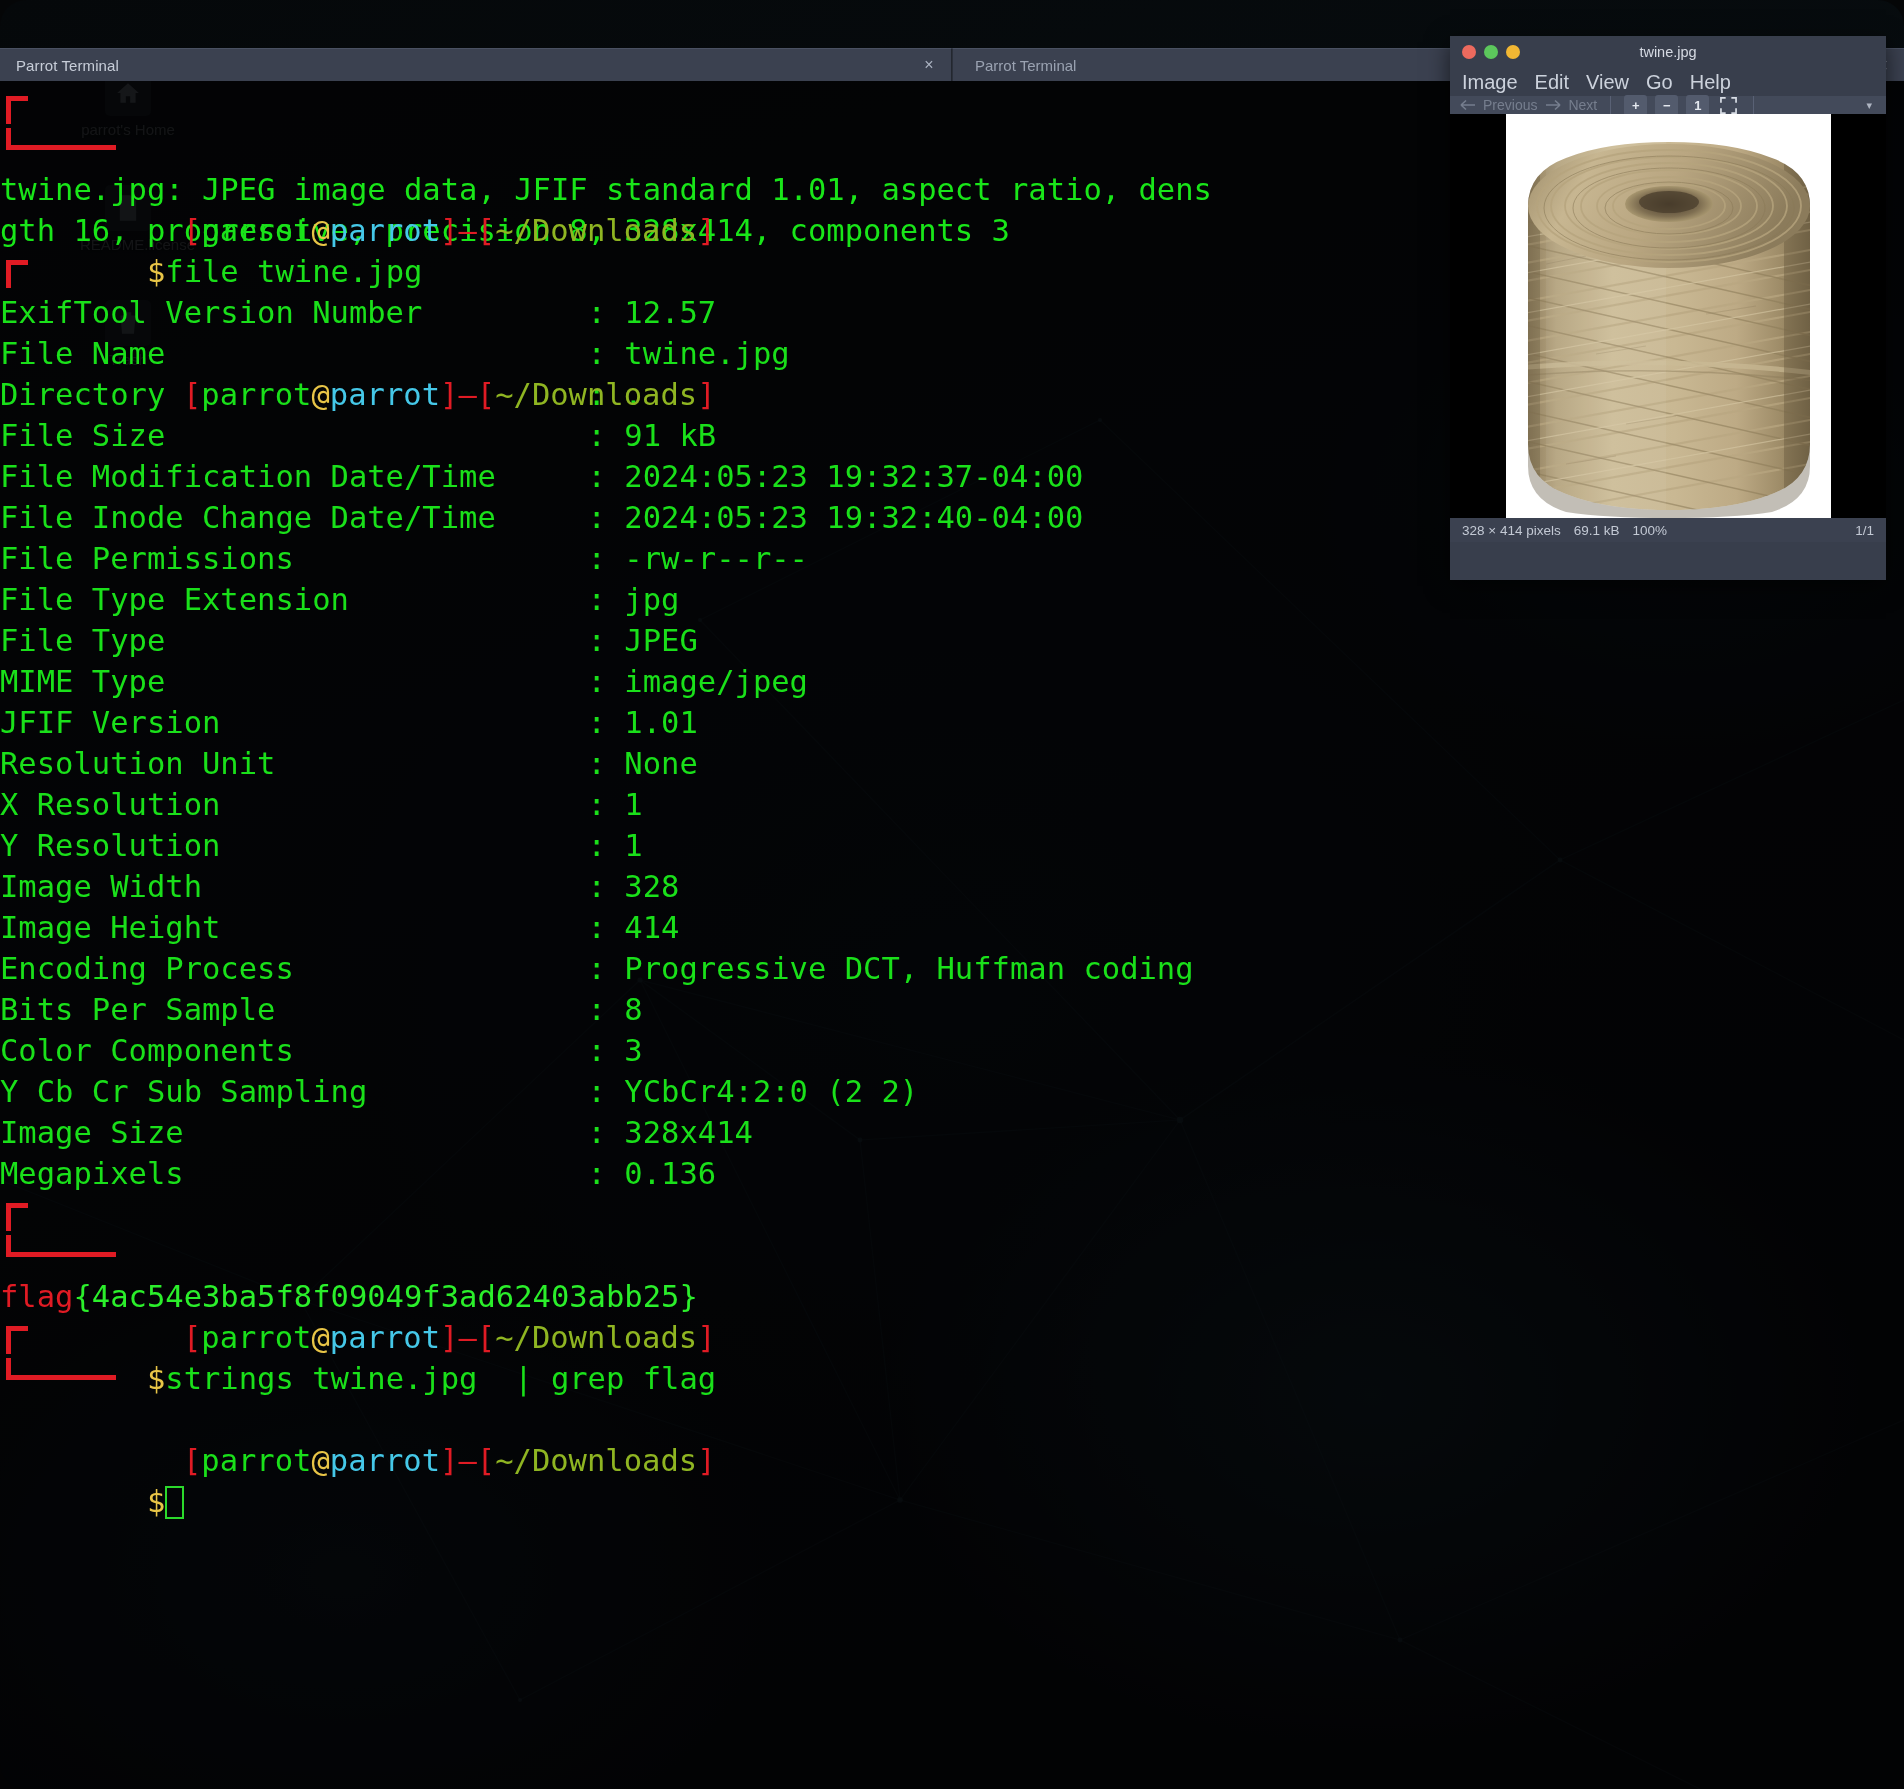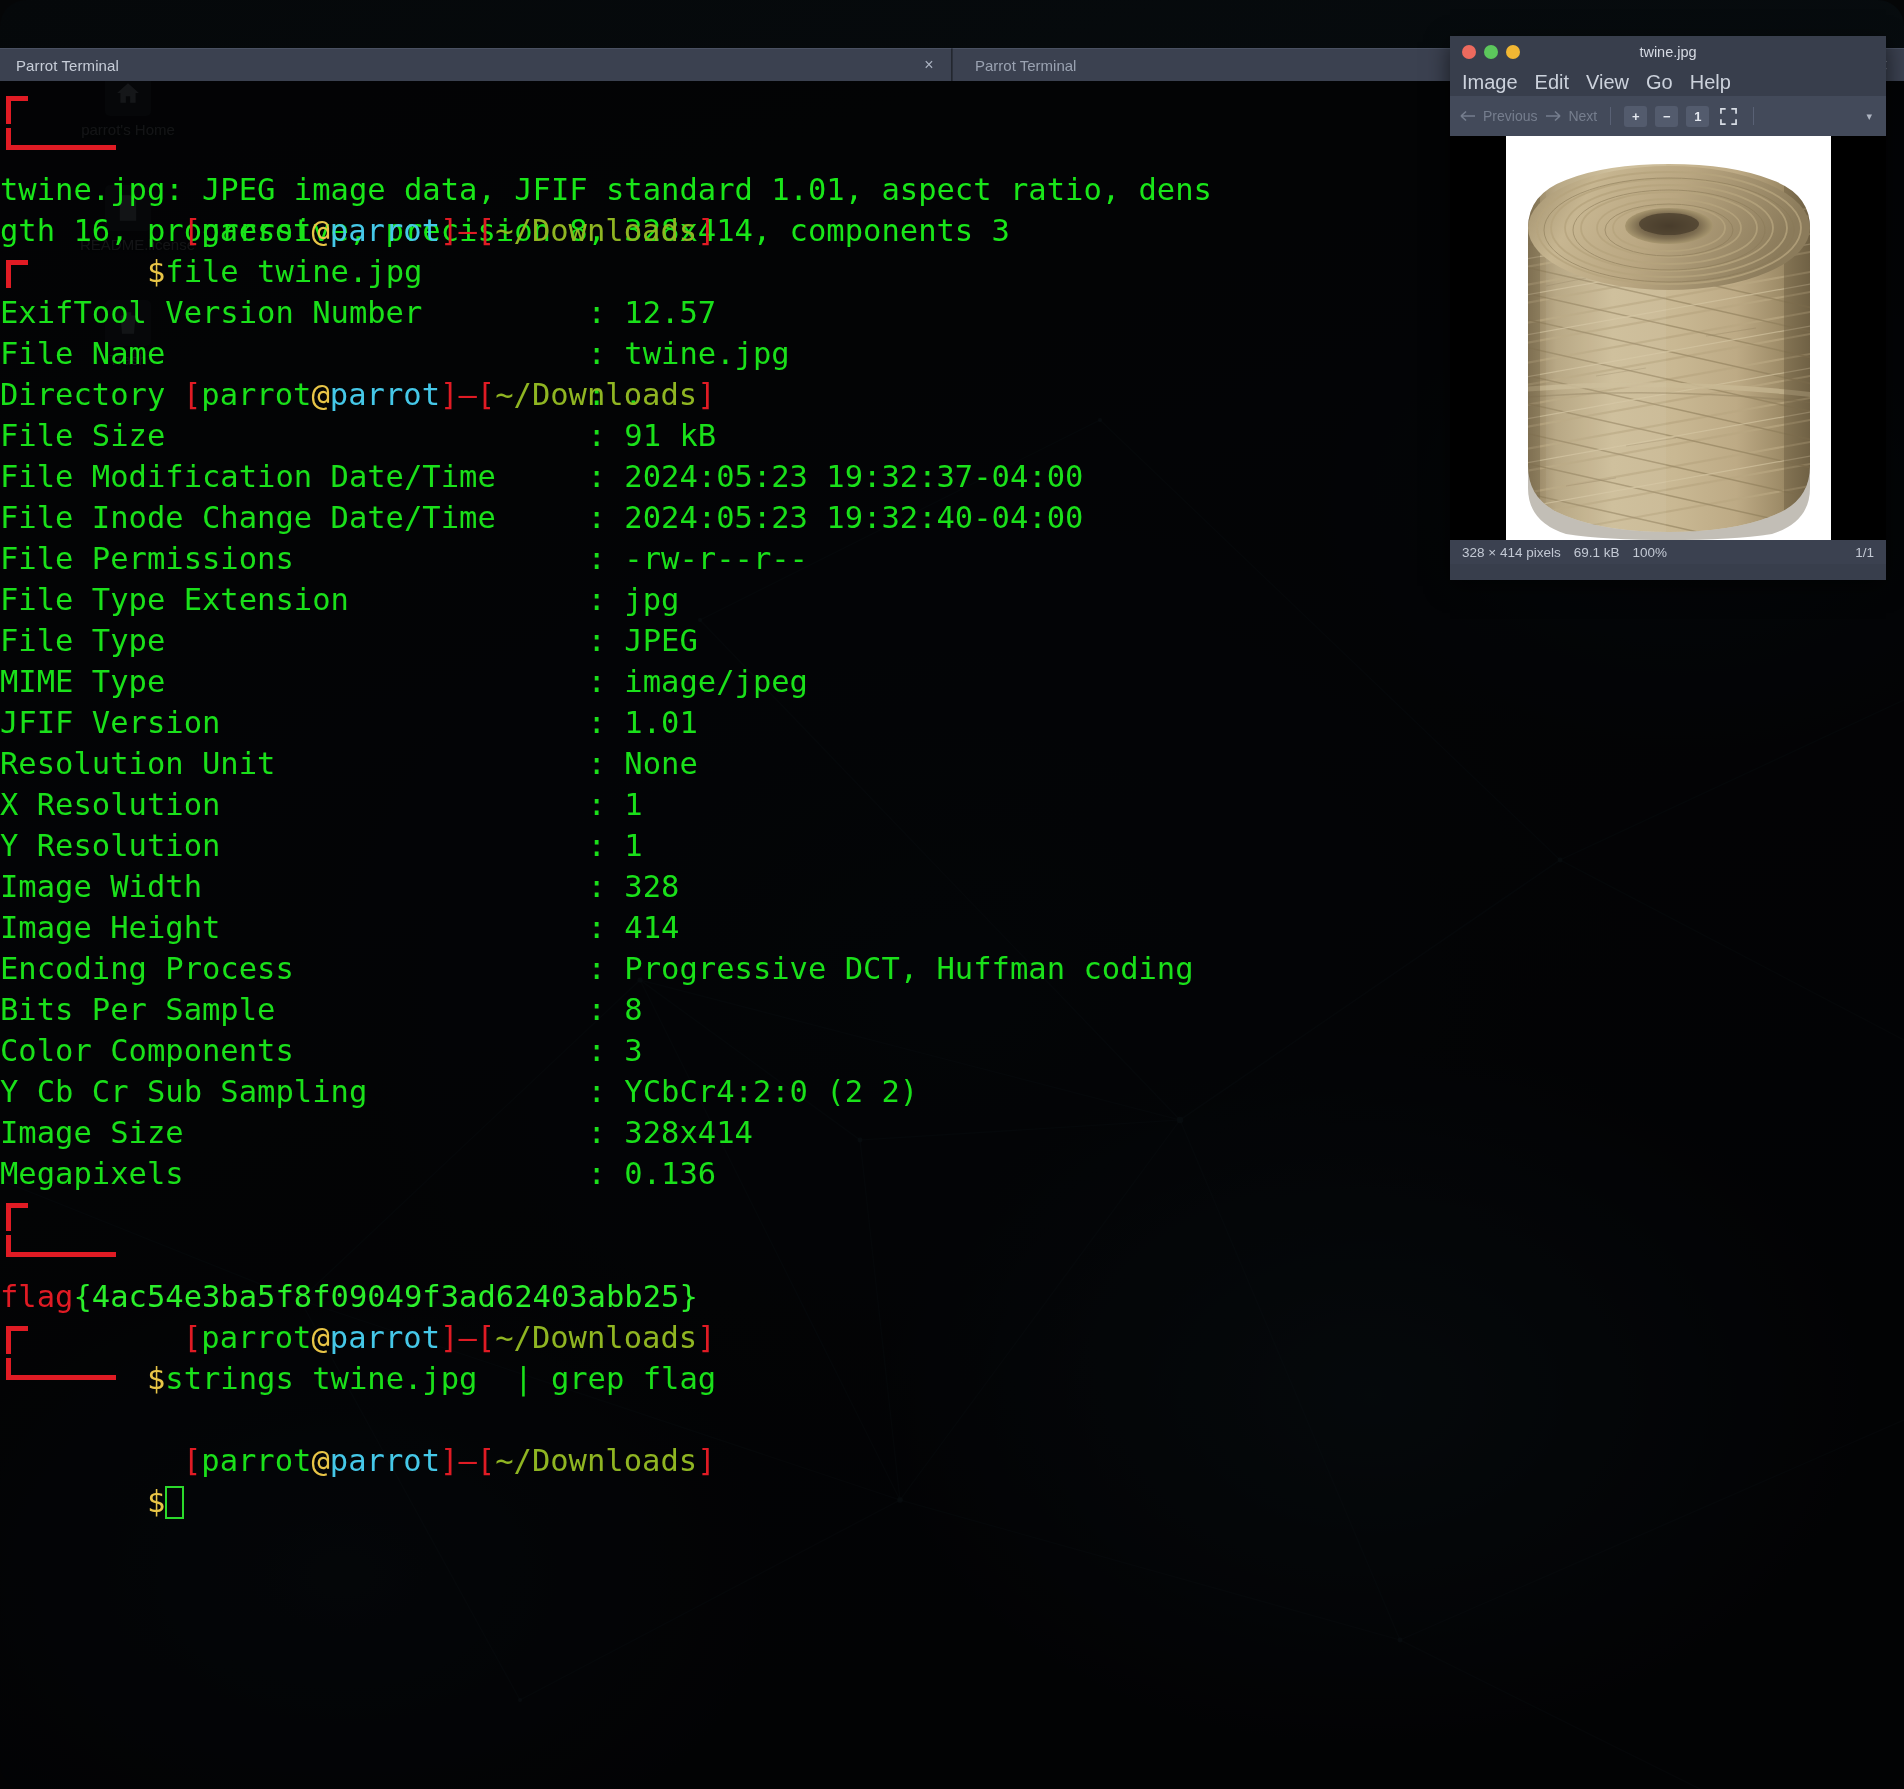--- a/index.html
+++ b/index.html
@@ -220,21 +220,21 @@
     align-items: center;
     padding-left: 12px;
     gap: 17px;
   }
   #viewer-menubar .mi {
     color: #ccd2dc;
     font-size: 20px;
     cursor: pointer;
   }
   #viewer-toolbar {
-    height: 40px;
+    height: 18px;
     background: #434a5a;
     display: flex;
     align-items: center;
     padding: 0 10px;
     gap: 8px;
   }
   .tb-nav {
     display: flex;
     align-items: center;
     gap: 6px;

